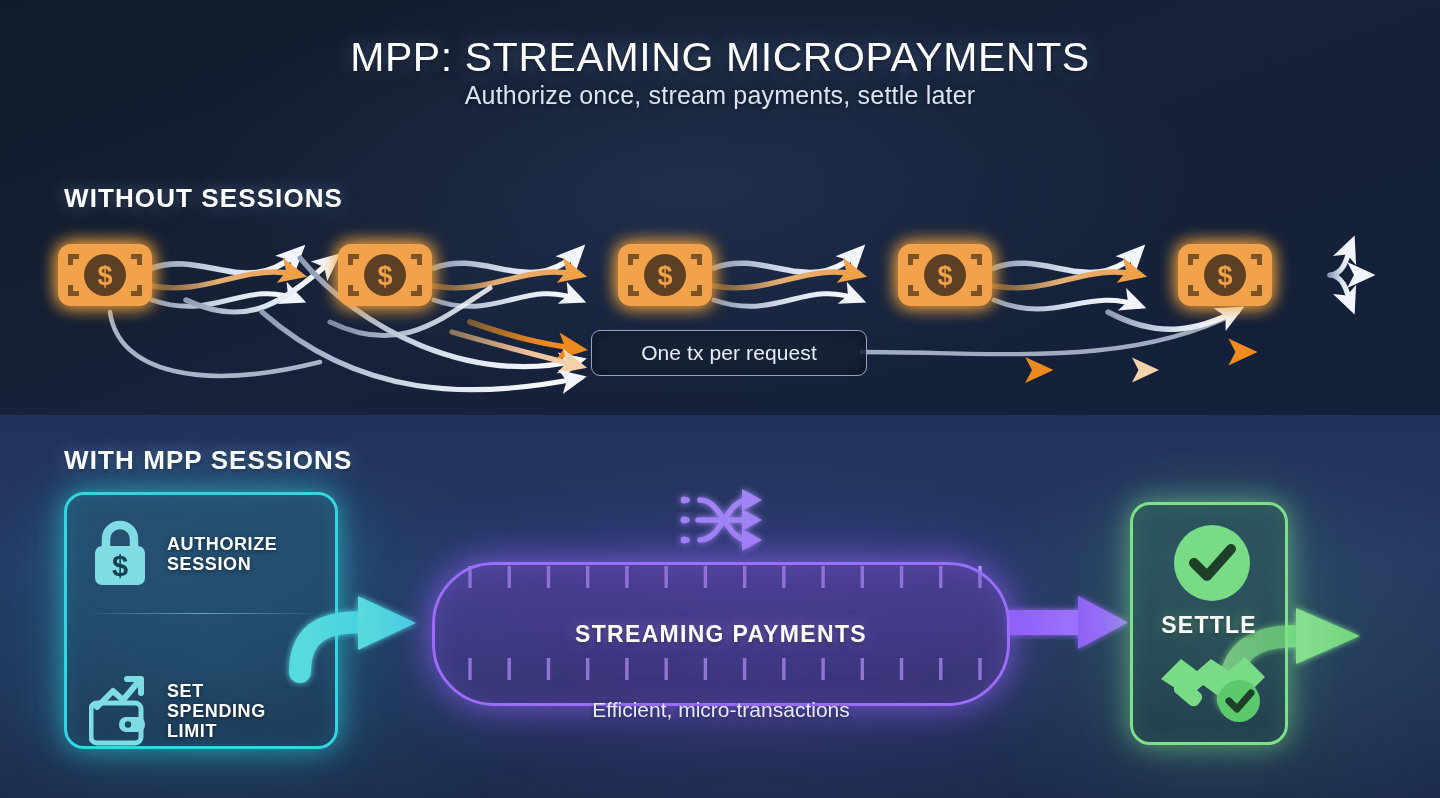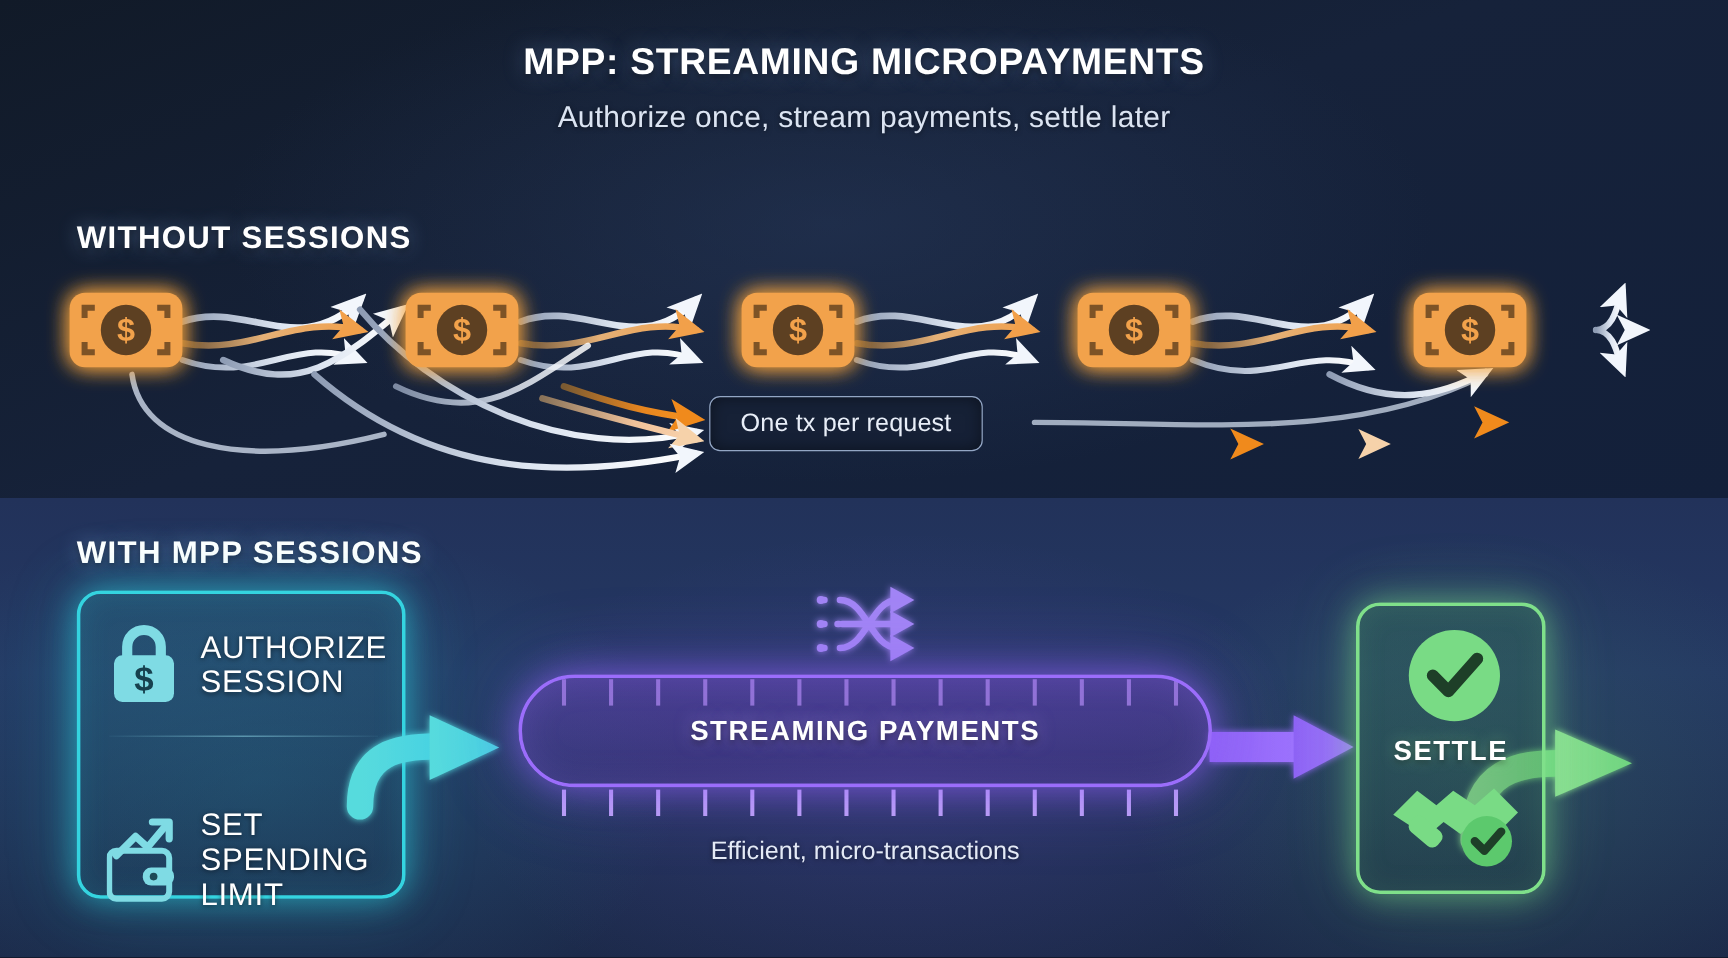--- a/index.html
+++ b/index.html
@@ -12,25 +12,25 @@
   #stage {
     position:relative; width:1440px; height:798px; overflow:hidden;
     background:
       radial-gradient(900px 380px at 55% 4%, rgba(40,58,92,.55), rgba(0,0,0,0) 70%),
       linear-gradient(180deg, #141c2b 0%, #16203a 52%, #16203a 100%);
   }
 
   
   .hdr { position:absolute; left:0; right:0; top:34px; text-align:center; }
   .title {
-    font-size:31px; font-weight:700; letter-spacing:.6px;
+    font-size:41px; font-weight:400; letter-spacing:.6px;
     color:#ffffff; text-shadow:0 0 18px rgba(150,190,255,.35), 0 2px 5px rgba(0,0,0,.6);
   }
   .subtitle {
-    margin-top:14px; font-size:25px; font-weight:400; color:#dbe4f2;
+    margin-top:0; font-size:25px; font-weight:400; color:#dbe4f2;
     letter-spacing:.2px; text-shadow:0 1px 4px rgba(0,0,0,.55);
   }
 
   
   .panel-top {
     position:absolute; left:0; top:0; width:1440px; height:415px;
     background:
       radial-gradient(700px 300px at 48% 45%, rgba(42,60,95,.45), rgba(0,0,0,0) 72%),
       linear-gradient(160deg, #111a28 0%, #16223a 48%, #13203a 100%);
   }
@@ -47,50 +47,50 @@
     position:absolute; font-size:26px; font-weight:700; letter-spacing:1.1px;
     color:#ffffff; text-shadow:0 0 16px rgba(150,195,255,.45), 0 2px 5px rgba(0,0,0,.55);
   }
   #lbl-without { left:64px; top:183px; }
   #lbl-with    { left:64px; top:445px; }
 
   svg.layer { position:absolute; left:0; top:0; width:1440px; height:798px; pointer-events:none; }
 
   
   .badge {
-    position:absolute; left:591px; top:330px; width:228px; height:46px;
+    position:absolute; left:591px; top:330px; width:276px; height:46px;
     border:1.6px solid #93a6c4; border-radius:9px;
     background:rgba(22,32,52,.78);
     display:flex; align-items:center; justify-content:center;
     font-size:21px; color:#e8eef8; letter-spacing:.1px;
     box-shadow:0 0 12px rgba(0,0,0,.45) inset;
   }
 
   
   .card-auth {
     position:absolute; left:64px; top:492px; width:274px; height:257px;
     border:3px solid #34d4e0; border-radius:20px;
     background:linear-gradient(170deg, rgba(40,120,140,.34), rgba(26,60,84,.26));
     box-shadow:0 0 26px rgba(45,215,228,.55), 0 0 58px rgba(45,215,228,.26),
                inset 0 0 26px rgba(45,215,228,.14);
   }
   .auth-row { position:absolute; display:flex; align-items:center; gap:16px; left:22px; }
   #row-auth  { top:24px; }
   #row-limit { top:134px;margin-top:44px; }
   .auth-txt {
-    font-size:26px; font-weight:400; line-height:1.12; letter-spacing:.6px;
+    font-size:18px; font-weight:700; line-height:1.12; letter-spacing:.6px;
     color:#ffffff; text-shadow:0 1px 4px rgba(0,0,0,.55);
   }
   .card-div {
     position:absolute; left:24px; top:118px; width:224px; height:1.4px;
     background:linear-gradient(90deg, rgba(120,220,235,.05), rgba(150,225,240,.6), rgba(120,220,235,.05));
   }
 
   .pill {
-    position:absolute; left:432px; top:562px; width:578px; height:94px;
+    position:absolute; left:432px; top:562px; width:578px; height:144px;
     border:3px solid #9b6dfb; border-radius:62px;
     background:linear-gradient(180deg, rgba(104,68,186,.52), rgba(78,52,150,.40));
     box-shadow:0 0 30px rgba(150,100,255,.62), 0 0 70px rgba(140,90,250,.30),
                inset 0 0 28px rgba(160,115,255,.18);
     display:flex; align-items:center; justify-content:center;
   }
   .pill-txt {
     font-size:23px; font-weight:700; letter-spacing:1.3px; color:#ffffff;
     text-shadow:0 0 14px rgba(190,160,255,.5), 0 2px 5px rgba(0,0,0,.5);
   }

